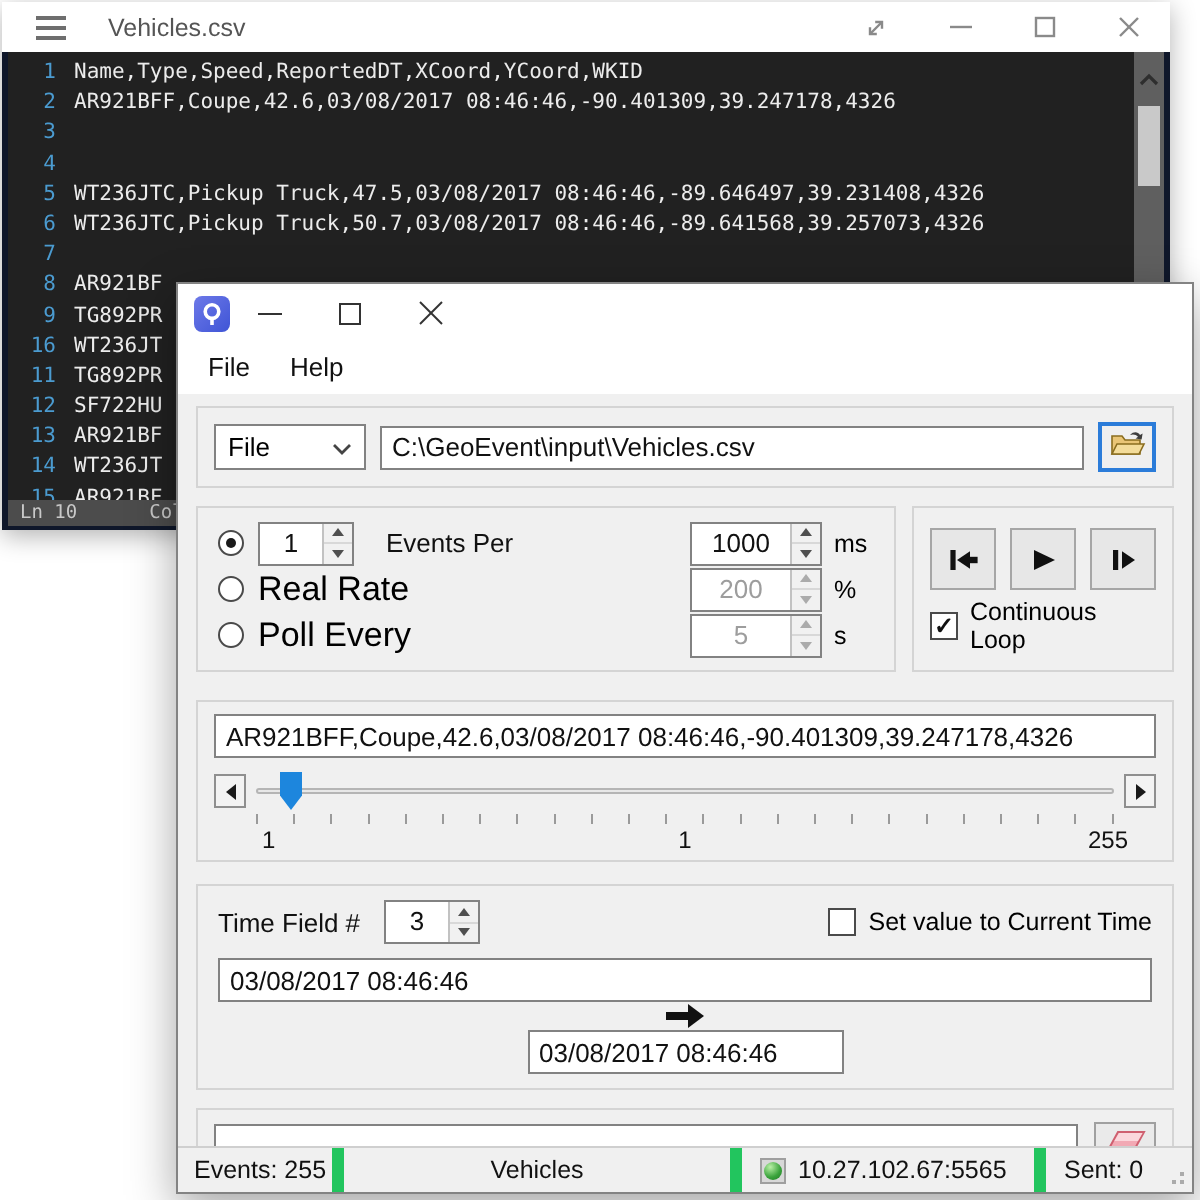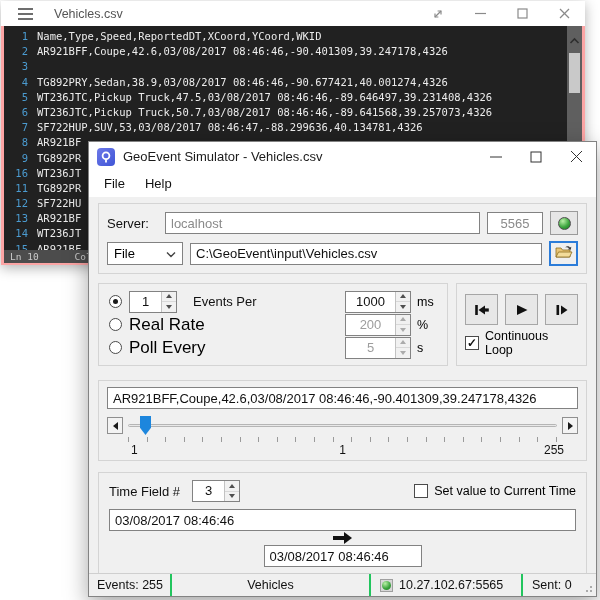--- a/index.html
+++ b/index.html
@@ -1,20 +1,20 @@
 <!DOCTYPE html>
 <html><head>
 <meta charset="utf-8">
 <style>
   * { margin:0; padding:0; box-sizing:border-box; }
   html,body { width:600px; height:600px; }
   body { background:#ffffff; font-family:"Liberation Sans",sans-serif; position:relative; overflow:hidden; }
 
   
-  .editor { position:absolute; left:1px; top:1px; width:584px; height:264px; background:#fca5a5;
+  .editor { position:absolute; left:1px; top:1px; width:584px; height:264px; background:#0f172a;
             box-shadow:0 3px 12px rgba(0,0,0,.3); }
   .e-title { height:25px; display:flex; align-items:center; background:#fff; }
   .burger { width:15px; margin-left:17px; display:flex; flex-direction:column; gap:3px; cursor:pointer; }
   .burger i { display:block; height:2px; background:#6e6e6e; }
   .e-title-text { margin-left:21px; font-size:12.5px; color:#555; }
   .e-ctrls { margin-left:auto; display:flex; height:100%; }
   .e-ctrl { width:42px; display:flex; align-items:center; justify-content:center; color:#8a8a8a; }
   .e-body { position:absolute; top:25px; left:3px; right:3px; height:224px; background:#212121; overflow:hidden; }
   .e-lines { padding-top:3px; }
   .eline { display:flex; height:15.2px; line-height:15.2px; font-family:"DejaVu Sans Mono",monospace;
@@ -114,21 +114,21 @@
   .arrow-cell { width:28px; display:flex; align-items:center; justify-content:center; flex-shrink:0; }
   .date-to { width:158px; flex-shrink:0; }
 
   .g6 { padding:6px 8px; display:flex; align-items:center; }
   .msg { height:22px; }
   .eraser-btn { width:31px; height:23px; margin-left:8px; background:#eaeaea; border:1px solid #a0a0a0;
                 display:flex; align-items:center; justify-content:center; padding:0; cursor:pointer; flex-shrink:0; }
 
   .s-status { margin-top:auto; height:23px; border-top:1px solid #cfcfcf; display:flex; align-items:center;
               font-size:12.5px; color:#111; background:#f0f0f0; flex-shrink:0; }
-  .ss { height:100%; display:flex; align-items:center; border-right:2px solid #22c55e; }
+  .ss { height:100%; display:flex; align-items:center; border-right:6px solid #22c55e; }
   .ss1 { width:83px; padding-left:8px; }
   .ss2 { flex:1; justify-content:center; }
   .ss3 { width:152px; padding-left:9px; gap:6px; }
   .ss4 { width:59px; padding-left:9px; border-right:none; }
   .mini-led { width:13px; height:13px; background:#d8d8d8; border:1px solid #9f9f9f; display:flex;
               align-items:center; justify-content:center; }
   .mini-led i { display:block; width:9px; height:9px; border-radius:50%;
                 background:radial-gradient(circle at 35% 28%, #b9f0a6, #3aa33c 58%, #1d7a23); }
   .grip { width:14px; height:100%; display:flex; align-items:flex-end; justify-content:flex-end; padding:0 3px 3px 0; }
 </style>
@@ -177,33 +177,31 @@
       </div>
         <div class="eline">
         <span class="ln">2</span>
         <span class="code">AR921BFF,Coupe,42.6,03/08/2017 08:46:46,-90.401309,39.247178,4326</span>
       </div>
         <div class="eline">
         <span class="ln">3</span>
       </div>
         <div class="eline">
         <span class="ln">4</span>
-        <span class="code">TG892PRY,Sedan,38.9,03/08/2017 08:46:46,-90.677421,40.001274,4326</span>
       </div>
         <div class="eline">
         <span class="ln">5</span>
         <span class="code">WT236JTC,Pickup Truck,47.5,03/08/2017 08:46:46,-89.646497,39.231408,4326</span>
       </div>
         <div class="eline">
         <span class="ln">6</span>
         <span class="code">WT236JTC,Pickup Truck,50.7,03/08/2017 08:46:46,-89.641568,39.257073,4326</span>
       </div>
         <div class="eline">
         <span class="ln">7</span>
-        <span class="code">SF722HUP,SUV,53,03/08/2017 08:46:47,-88.299636,40.134781,4326</span>
       </div>
         <div class="eline">
         <span class="ln">8</span>
         <span class="code">AR921BF</span>
       </div>
         <div class="eline">
         <span class="ln">9</span>
         <span class="code">TG892PR</span>
       </div>
         <div class="eline">
@@ -247,21 +245,20 @@
 </div>
 
 <div class="sim">
   <div class="s-title">
     <span class="app-icon">
       <svg width="14" height="14" viewBox="0 0 14 14" fill="none" stroke="#fff" stroke-width="1.8">
         <circle cx="7" cy="5.8" r="3.4"></circle>
           <line x1="7" y1="9.2" x2="7" y2="12.5"></line>
         </svg>
     </span>
-    <span class="s-title-text">GeoEvent Simulator - Vehicles.csv</span>
     <span class="s-ctrl">
       <svg width="12" height="12" viewBox="0 0 12 12" stroke="#333" stroke-width="1">
           <line x1="0" y1="6" x2="12" y2="6"></line>
         </svg>
     </span>
     <span class="s-ctrl">
       <svg width="12" height="12" viewBox="0 0 12 12" fill="none" stroke="#333" stroke-width="1">
           <rect x="1" y="1" width="10" height="10"></rect>
         </svg>
     </span>
@@ -274,28 +271,20 @@
   </div>
 
   <div class="s-menu">
       <span class="menu-item">File</span>
       <span class="menu-item">Help</span>
     </div>
 
   <div class="s-client">
 
     <div class="gbox g1">
-      <div class="row row1">
-        <span class="lbl srv-lbl">Server:</span>
-        <input class="txt gray" value="localhost" style="">
-        <input class="txt gray port" value="5565" style="">
-        <button class="ico-btn">
-          <span class="sphere"></span>
-        </button>
-      </div>
       <div class="row">
         <span class="combo">
           <span>File</span>
           <span class="chev">
             <svg width="10" height="7" viewBox="0 0 10 7" fill="none" stroke="#444" stroke-width="1.4">
                 <path d="M1 1.5 L5 5.5 L9 1.5"></path>
               </svg>
           </span>
         </span>
         <input class="txt" value="C:\GeoEvent\input\Vehicles.csv" style="">

